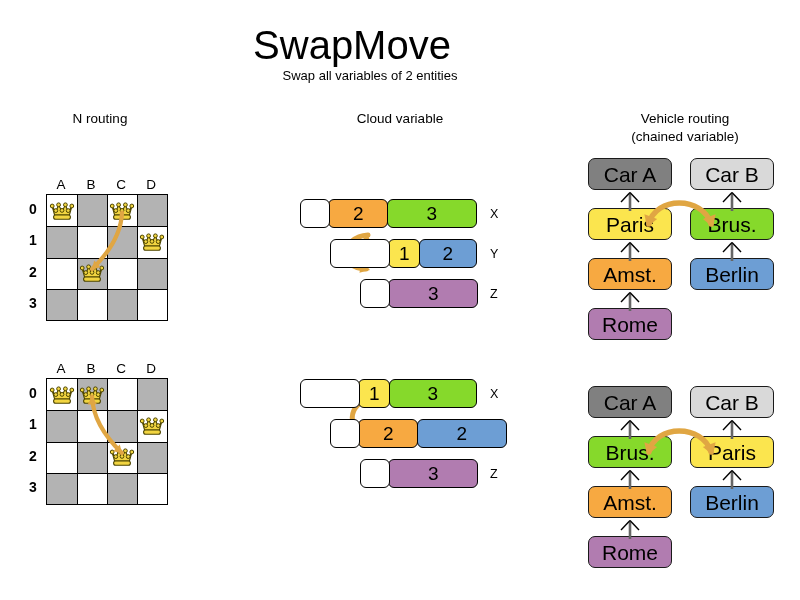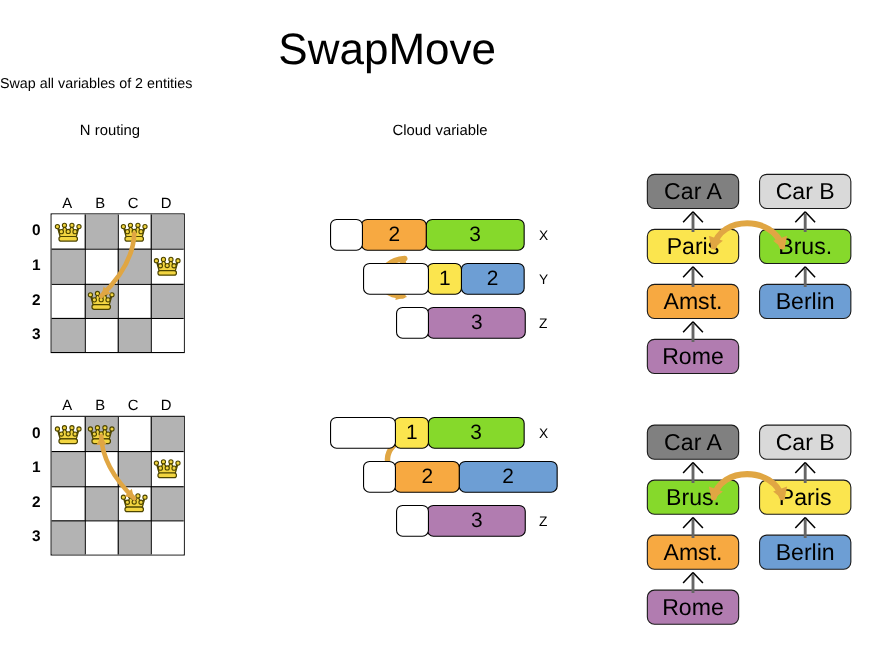--- a/index.html
+++ b/index.html
@@ -21,21 +21,21 @@
   #page-title {
     left: 0; top: 22px; width: 704px;
     text-align: center;
     font-size: 40px;
     line-height: 46px;
     font-weight: normal;
     letter-spacing: 0px;
   }
   #page-subtitle {
     left: 0; top: 68px; width: 740px;
-    text-align: left;
+    text-align: center;
     font-size: 13px;
     line-height: 16px;
   }
 
   
   .col-heading {
     font-size: 13.5px;
     line-height: 18px;
     text-align: center;
   }
@@ -137,20 +137,22 @@
 </style>
 </head>
 <body>
 
 <div class="abs" id="page-title">SwapMove</div>
 <div class="abs" id="page-subtitle">Swap all variables of 2 entities</div>
 
 <div class="abs col-heading" id="heading-nqueens">N routing</div>
 <div class="abs col-heading" id="heading-cloud">Cloud variable</div>
 <div class="abs" id="heading-vrp" style="font-size:13.5px;line-height:18px;text-align:center;">
+  <div>Vehicle routing</div>
+  <div>(chained variable)</div>
 </div>
 
 <div class="abs board-wrap" id="nqueens-before" style="left:20px; top:178px;">
     <div class="file-label" style="left: 26px;">A</div>
     <div class="file-label" style="left: 56px;">B</div>
     <div class="file-label" style="left: 86px;">C</div>
     <div class="file-label" style="left: 116px;">D</div>
     <div class="rank-label" style="top: 23px;">0</div>
     <div class="rank-label" style="top: 54.25px;">1</div>
     <div class="rank-label" style="top: 85.5px;">2</div>

